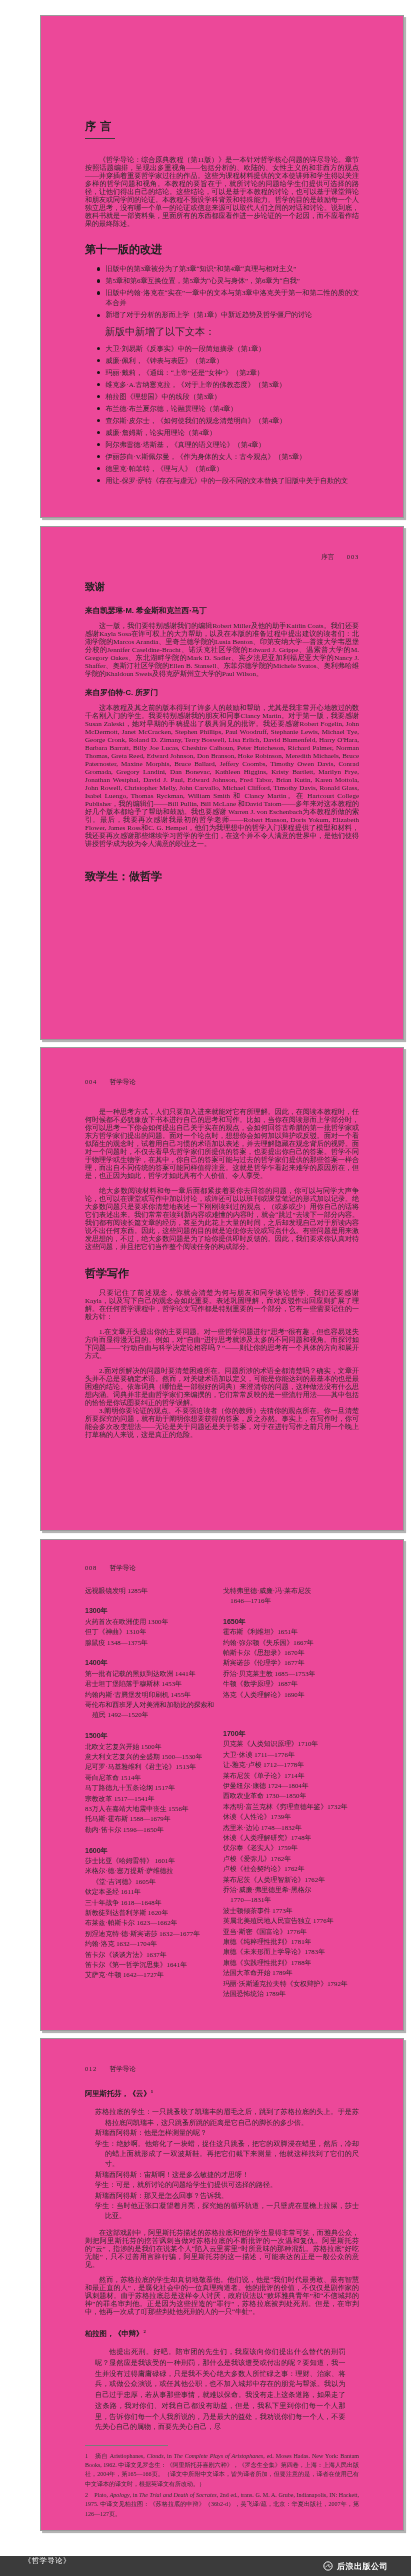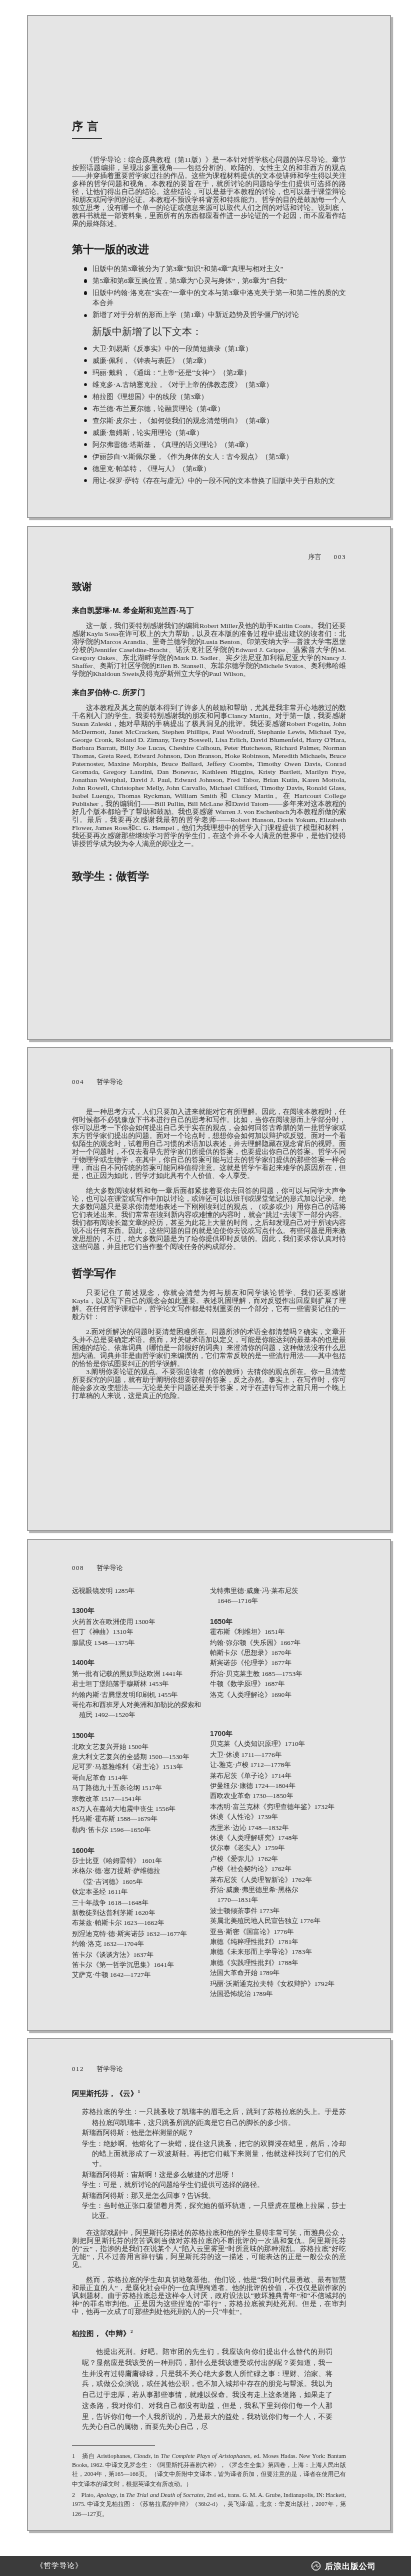--- a/index.html
+++ b/index.html
@@ -1,20 +1,20 @@
 <!DOCTYPE html>
 <html style="font-size:8.3px"><head>
 <meta charset="utf-8">
 <style>
   html,body { margin:0; padding:0; background:#ffffff; }
   body { font-family:"Liberation Serif","DejaVu Serif",serif; color:#2d2d2d;
          -webkit-font-smoothing:antialiased; }
   .canvas { position:relative; width:412px; height:2576px; background:#fff; overflow:hidden; }
 
-  .page { position:absolute; left:27px; width:364px; background:#e5e5e5;
+  .page { position:absolute; left:40px; width:364px; background:#ec4899;
           border:0.5px solid #9b9b9b; box-sizing:border-box; padding:0 44px;
           box-shadow:2.1px 2.1px 0 0 #b3b3b3; overflow:hidden; }
   #page-1 { top:14.6px;   height:503px; padding-top:103px; }
   #page-2 { top:526px; height:514px; padding-top:26px; }
   #page-3 { top:1047px; height:484px; padding-top:30px; }
   #page-4 { top:1539px; height:492px; padding-top:24px; }
   #page-5 { top:2038px; height:493px; padding-top:26px; }
 
   .p-header { display:flex; align-items:baseline; font-size:6.5px; color:#2a2a2a; }
   .p-header.right { justify-content:flex-end; }
@@ -58,22 +58,22 @@
                  text-align:justify; }
   .quote-block { margin:8.3px 13.6px 0 10px; }
   .quote-para { font-size:7px; line-height:10.7px; text-indent:2em; text-align:justify; }
 
   .fn-sep { width:83px; border-top:0.5px solid #7a7a7a; margin:12.5px 0 5.2px; }
   .footnote { font-size:6px; line-height:9.4px; text-align:justify; color:#333;
               margin-bottom:1.6px; }
   .footnote em { font-style:italic; }
 
   .footer-bar { position:absolute; left:0; top:2556px; width:412px; height:20px;
-                background:#3b3b3b; color:#fff; display:flex; align-items:center;
-                justify-content:space-between; padding:0 36px; box-sizing:border-box; }
+                background:#3b3b3b; color:#fff; display:flex; 
+                justify-content:space-between; padding:0 24px; box-sizing:border-box; }
   .footer-title { font-size:7.3px; letter-spacing:0.5px; }
   .footer-brand { display:flex; align-items:center; gap:3.6px; font-size:8px;
                   font-weight:bold; letter-spacing:0.5px; }
 </style>
 </head>
 <body>
 
 <div class="canvas">
 
   <div class="page" id="page-1">
@@ -119,20 +119,21 @@
 
   <div class="page" id="page-3">
     <div class="p-header">
       <span class="num">004</span>
       <span class="lbl">哲学导论</span>
     </div>
     <p class="para mt40">是一种思考方式，人们只要加入进来就能对它有所理解。因此，在阅读本教程时，任何时候都不必犹豫放下书本进行自己的思考和写作。比如，当你在阅读形而上学部分时，你可以思考一下你会如何提出自己关于实在的观点，会如何回答古希腊的第一批哲学家或东方哲学家们提出的问题。面对一个论点时，想想你会如何加以辩护或反驳。面对一个看似陌生的观念时，试着用自己习惯的术语加以表述，并去理解隐藏在观念背后的视野。面对一个问题时，不仅去看早先哲学家们所提供的答案，也要提出你自己的答案。哲学不同于物理学或生物学，在其中，你自己的答案可能与过去的哲学家们提供的那些答案一样合理，而出自不同传统的答案可能同样值得注意。这就是哲学乍看起来难学的原因所在，但是，也正因为如此，哲学才如此具有个人价值、令人享受。</p>
     <p class="para">绝大多数阅读材料和每一章后面都紧接着要你去回答的问题，你可以与同学大声争论，也可以在课堂或写作中加以讨论，或许还可以以班刊或课堂笔记的形式加以记录。绝大多数问题只是要求你清楚地表述一下刚刚读到过的观点，（或多或少）用你自己的话将它们表述出来。我们常常在读到新内容或难懂的内容时，就会“跳过”去读下一部分内容。我们都有阅读长篇文章的经历，甚至为此花上大量的时间，之后却发现自己对于所读内容说不出任何东西。因此，这些问题的目的就是迫使你去说或写点什么。有些问题是用来激发思想的，不过，绝大多数问题是为了给你提供即时反馈的。因此，我们要求你认真对待这些问题，并且把它们当作整个阅读任务的构成部分。</p>
     <div class="h-sec" style="margin-top:14.6px;margin-bottom:8.3px">哲学写作</div>
     <p class="para">只要记住了前述观念，你就会清楚为何与朋友和同学谈论哲学、我们还要感谢Kayla，以及写下自己的观念会如此重要。表述巩固理解，而对反驳作出回应则扩展了理解。在任何哲学课程中，哲学论文写作都是特别重要的一个部分，它有一些需要记住的一般方针：</p>
+    <p class="para mt14">1.在文章开头提出你的主要问题。对一些哲学问题进行“思考”很有趣，但也容易迷失方向而显得漫无目的。例如，对“自由”进行思考就涉及太多的不同问题和视角。而探讨如下问题——“行动自由与科学决定论相容吗？”——则让你的思考有一个具体的方向和展开方式。</p>
     <p class="para" style="margin:0">2.面对所解决的问题时要清楚困难所在。问题所涉的术语全都清楚吗？确实，文章开头并不总是要确定术语。然而，对关键术语加以定义，可能是你能达到的最基本的也是最困难的结论。依靠词典（哪怕是一部很好的词典）来澄清你的问题，这种做法没有什么思想内涵。词典并非是由哲学家们来编撰的，它们常常反映的是一些流行用法——其中包括的恰恰是你试图要纠正的哲学误解。</p>
     <p class="para" style="margin:0">3.阐明你要论证的观点。不要强迫读者（你的教师）去猜你的观点所在。你一旦清楚所要探究的问题，就有助于阐明你想要获得的答案，反之亦然。事实上，在写作时，你可能会多次改变想法——无论是关于问题还是关于答案，对于在进行写作之前只用一个晚上打草稿的人来说，这是真正的危险。</p>
   </div>
 
   <div class="page" id="page-4">
     <div class="p-header">
       <span class="num">008</span>
       <span class="lbl">哲学导论</span>
     </div>
     <div class="timeline">

